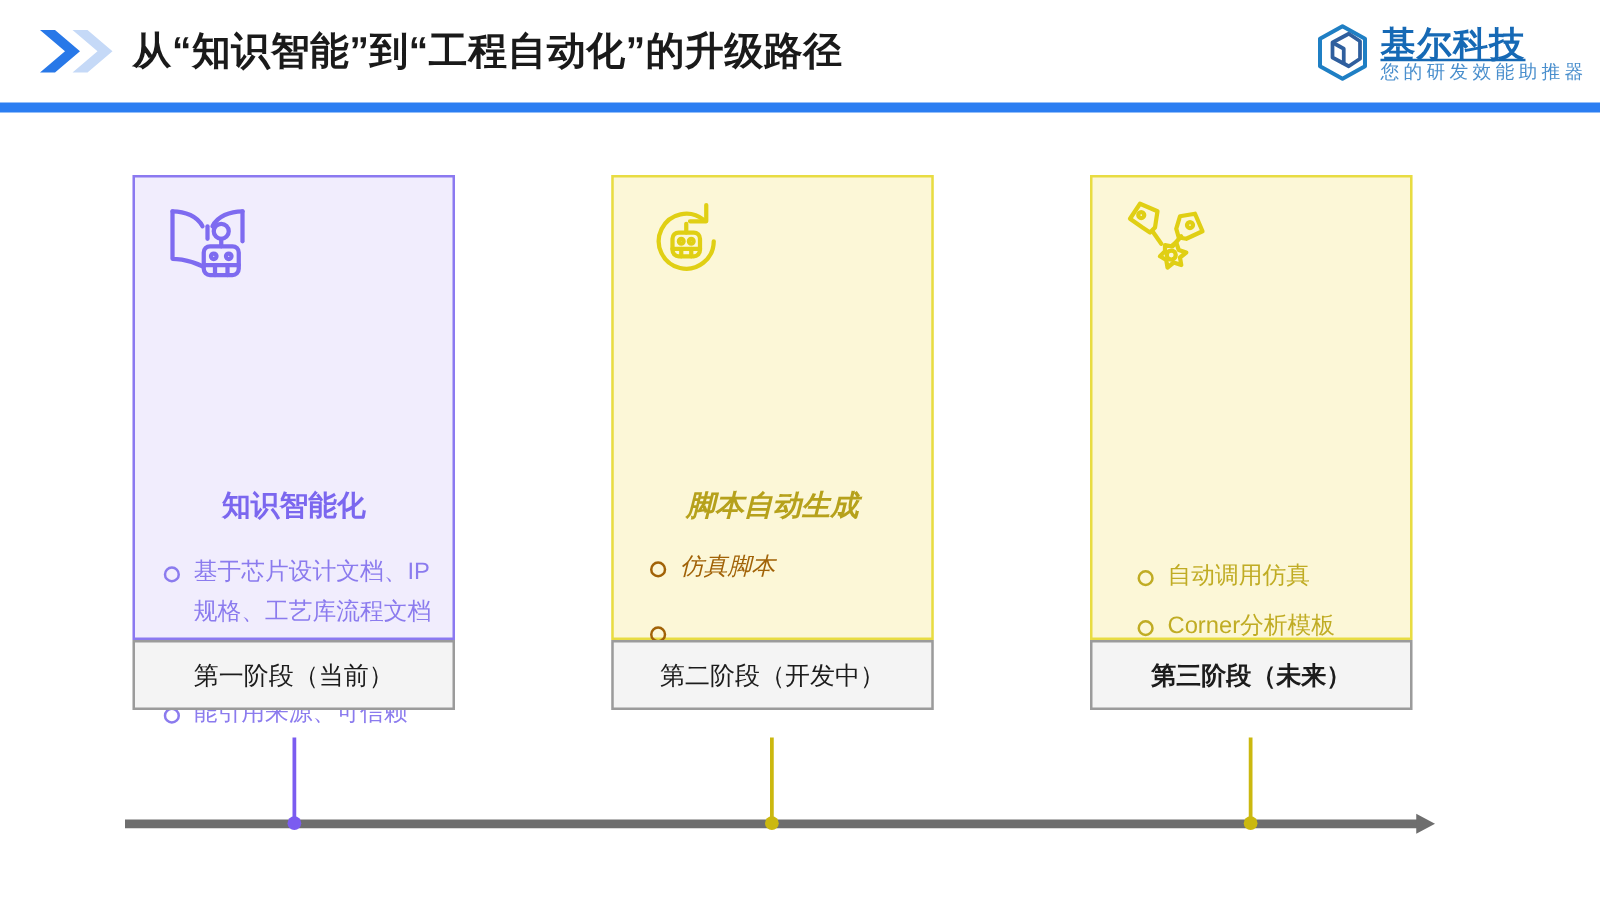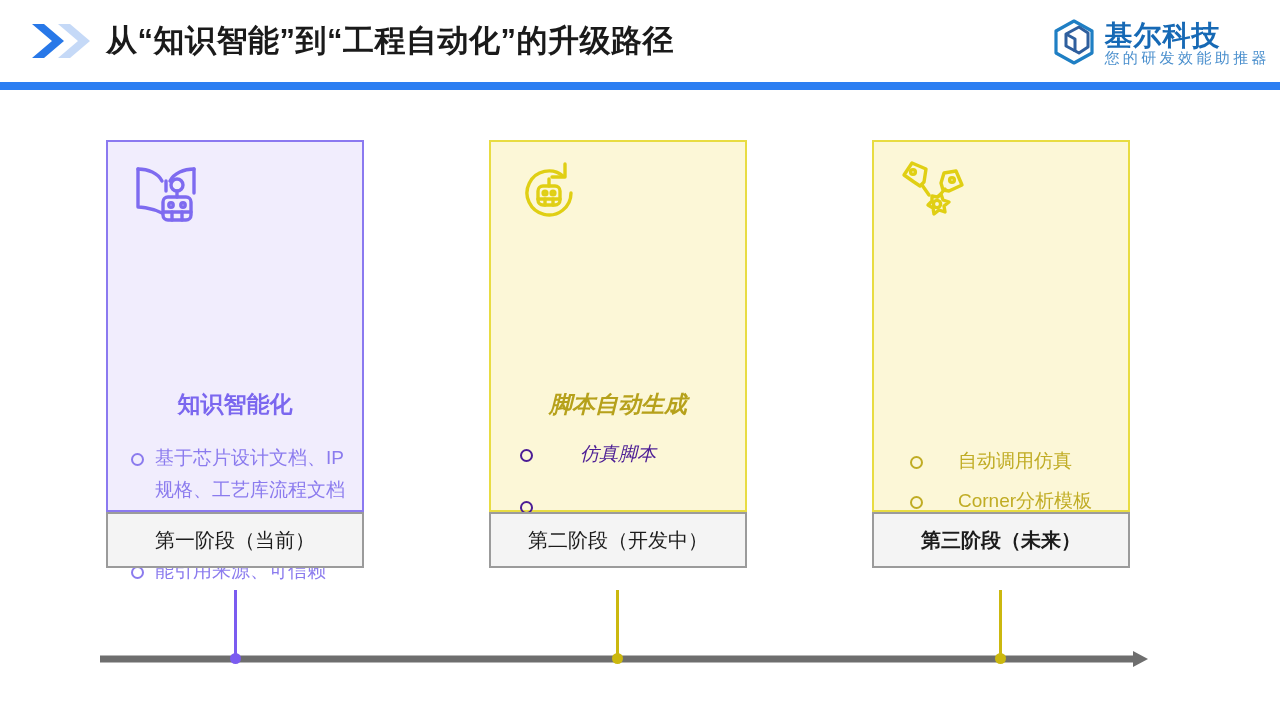--- a/index.html
+++ b/index.html
@@ -60,20 +60,21 @@
     justify-content: center;
     height: 46px;
   }
   #logo-name {
     font-size: 28px;
     font-weight: bold;
     color: #1669b5;
     letter-spacing: 1px;
     line-height: 31px;
     white-space: nowrap;
+    text-decoration: underline;
   }
   #logo-tagline {
     font-size: 15px;
     color: #4a8fcd;
     letter-spacing: 3.4px;
     line-height: 13px;
     white-space: nowrap;
   }
 
   
@@ -142,31 +143,31 @@
 
   
   #card-2 {
     left: 489px;
     background: #fcf7d7;
     border-color: #e8dc42;
     font-style: italic;
   }
   #card-2 .card-title { color: #b6a11b; }
   #card-2 .card-bullets { padding-left: 29px; padding-right: 14px; top: 296px; }
-  #card-2 .bullet { color: #4c1d95; margin-bottom: 20px; gap: 36px; }
+  #card-2 .bullet { color: #a16207; margin-bottom: 20px; }
 
   
   #card-3 {
     left: 872px;
     background: #fcf7d7;
     border-color: #e8dc42;
   }
   #card-3 .card-title { color: #b6a11b; }
   #card-3 .card-bullets { padding-left: 36px; padding-right: 10px; top: 303px; }
-  #card-3 .bullet { color: #c0ac24; margin-bottom: 8px; gap: 24px; }
+  #card-3 .bullet { color: #c0ac24; margin-bottom: 8px; }
 
   
   .stage-box {
     position: absolute;
     top: 512px;
     width: 258px;
     height: 56px;
     box-sizing: border-box;
     background: #f4f4f4;
     border: 2px solid #9b9b9b;

